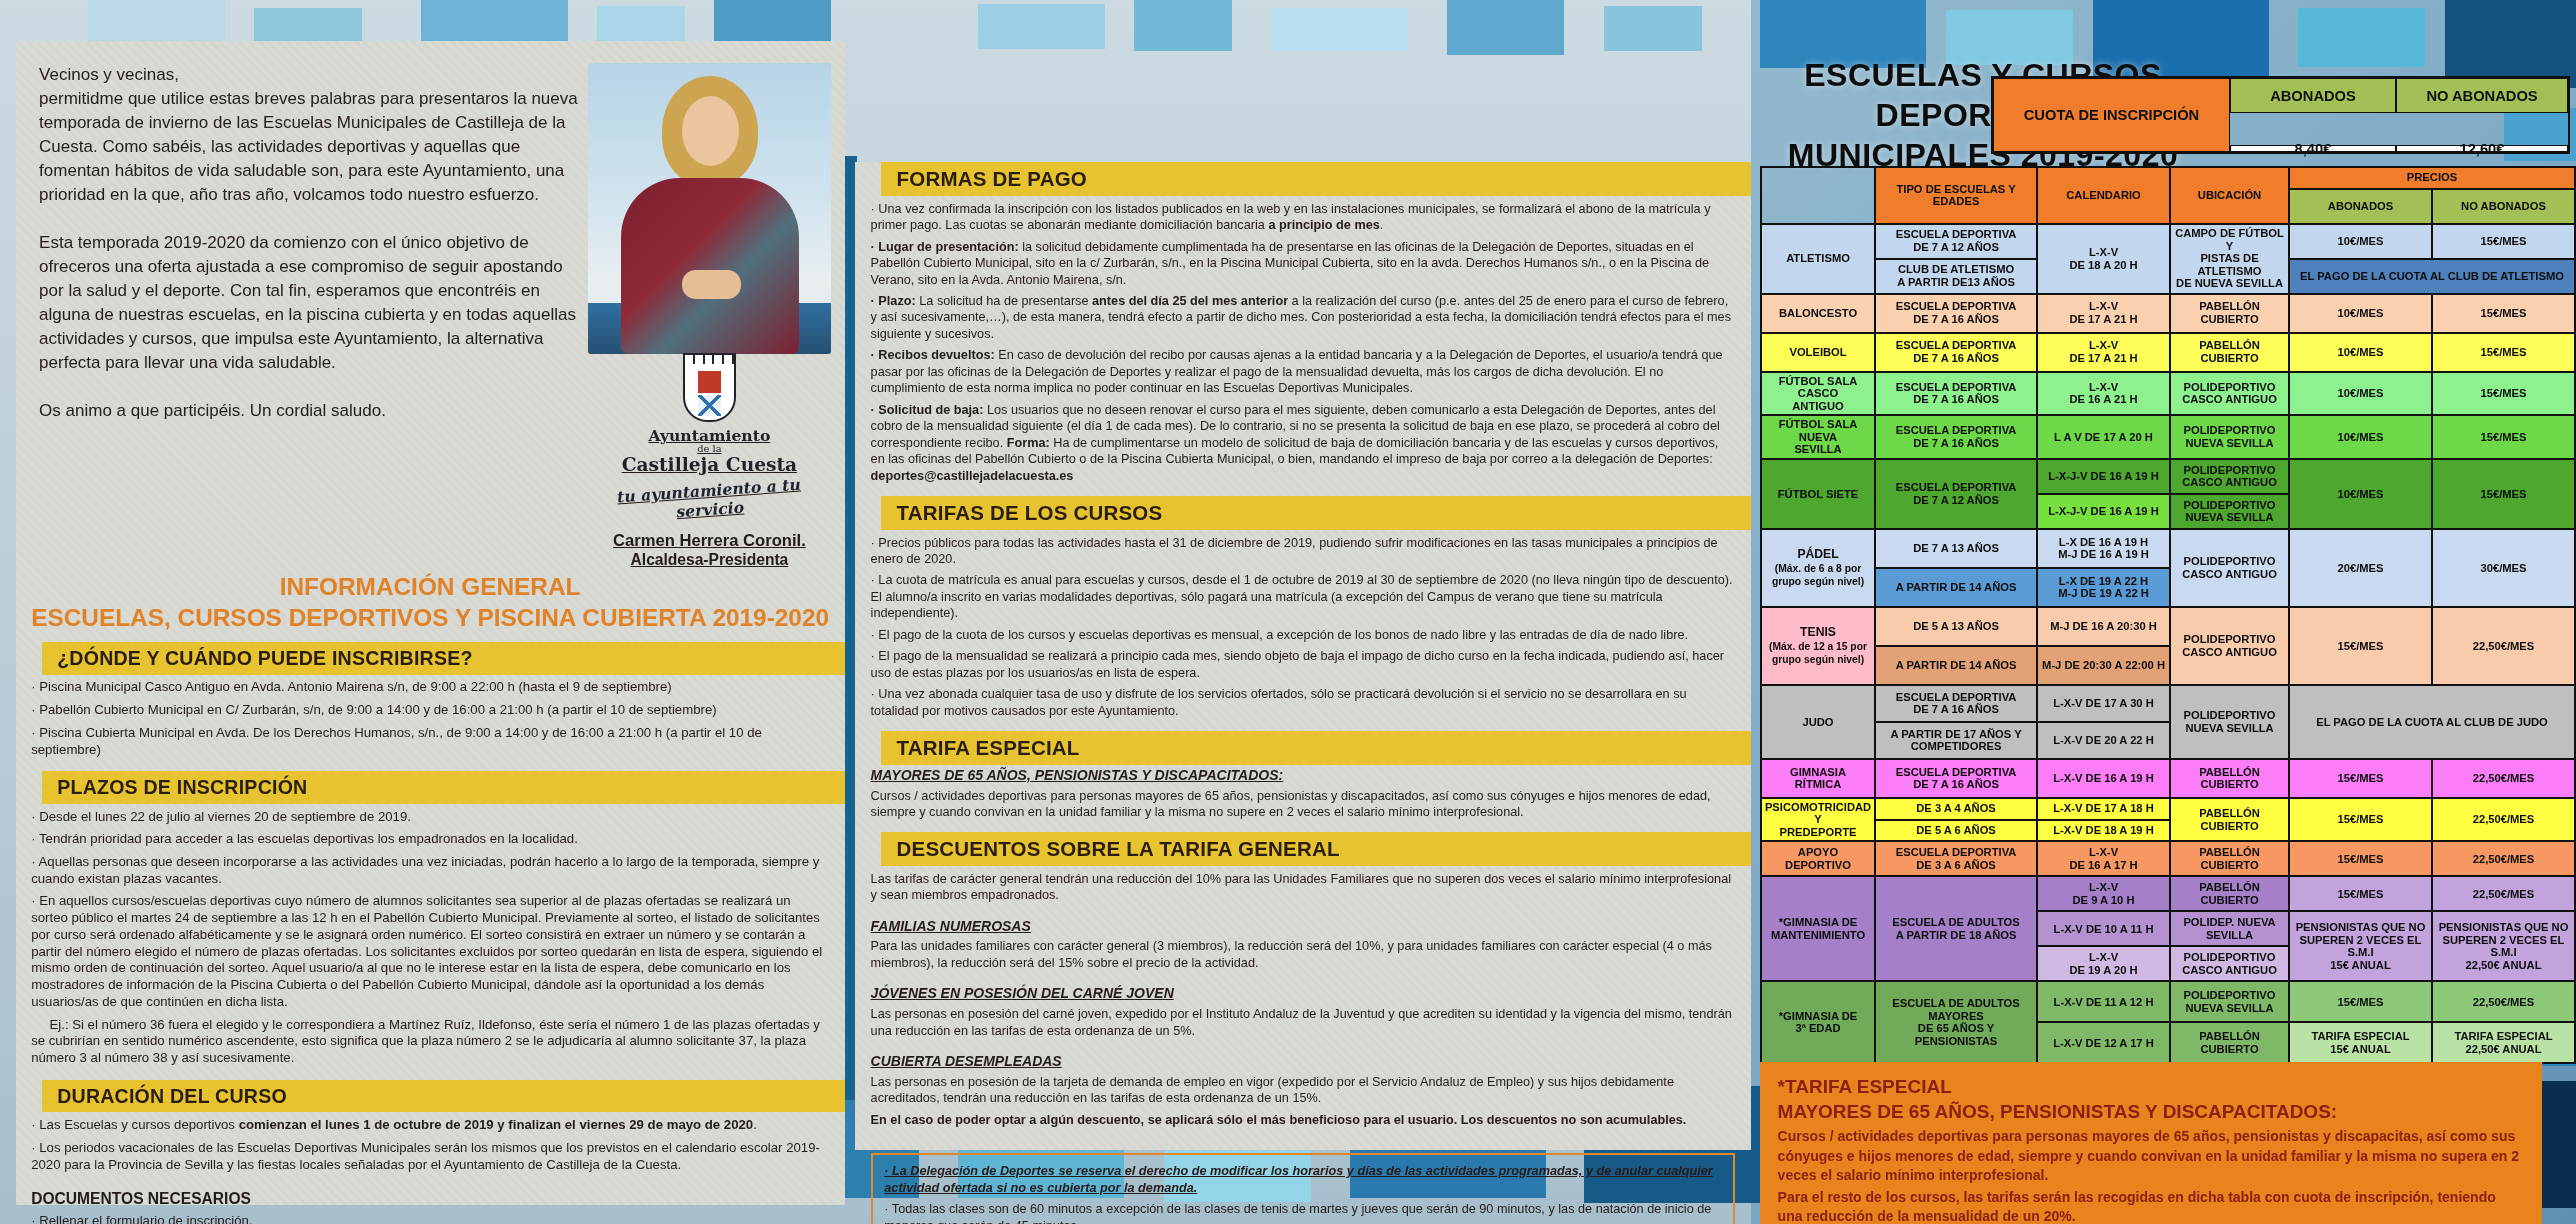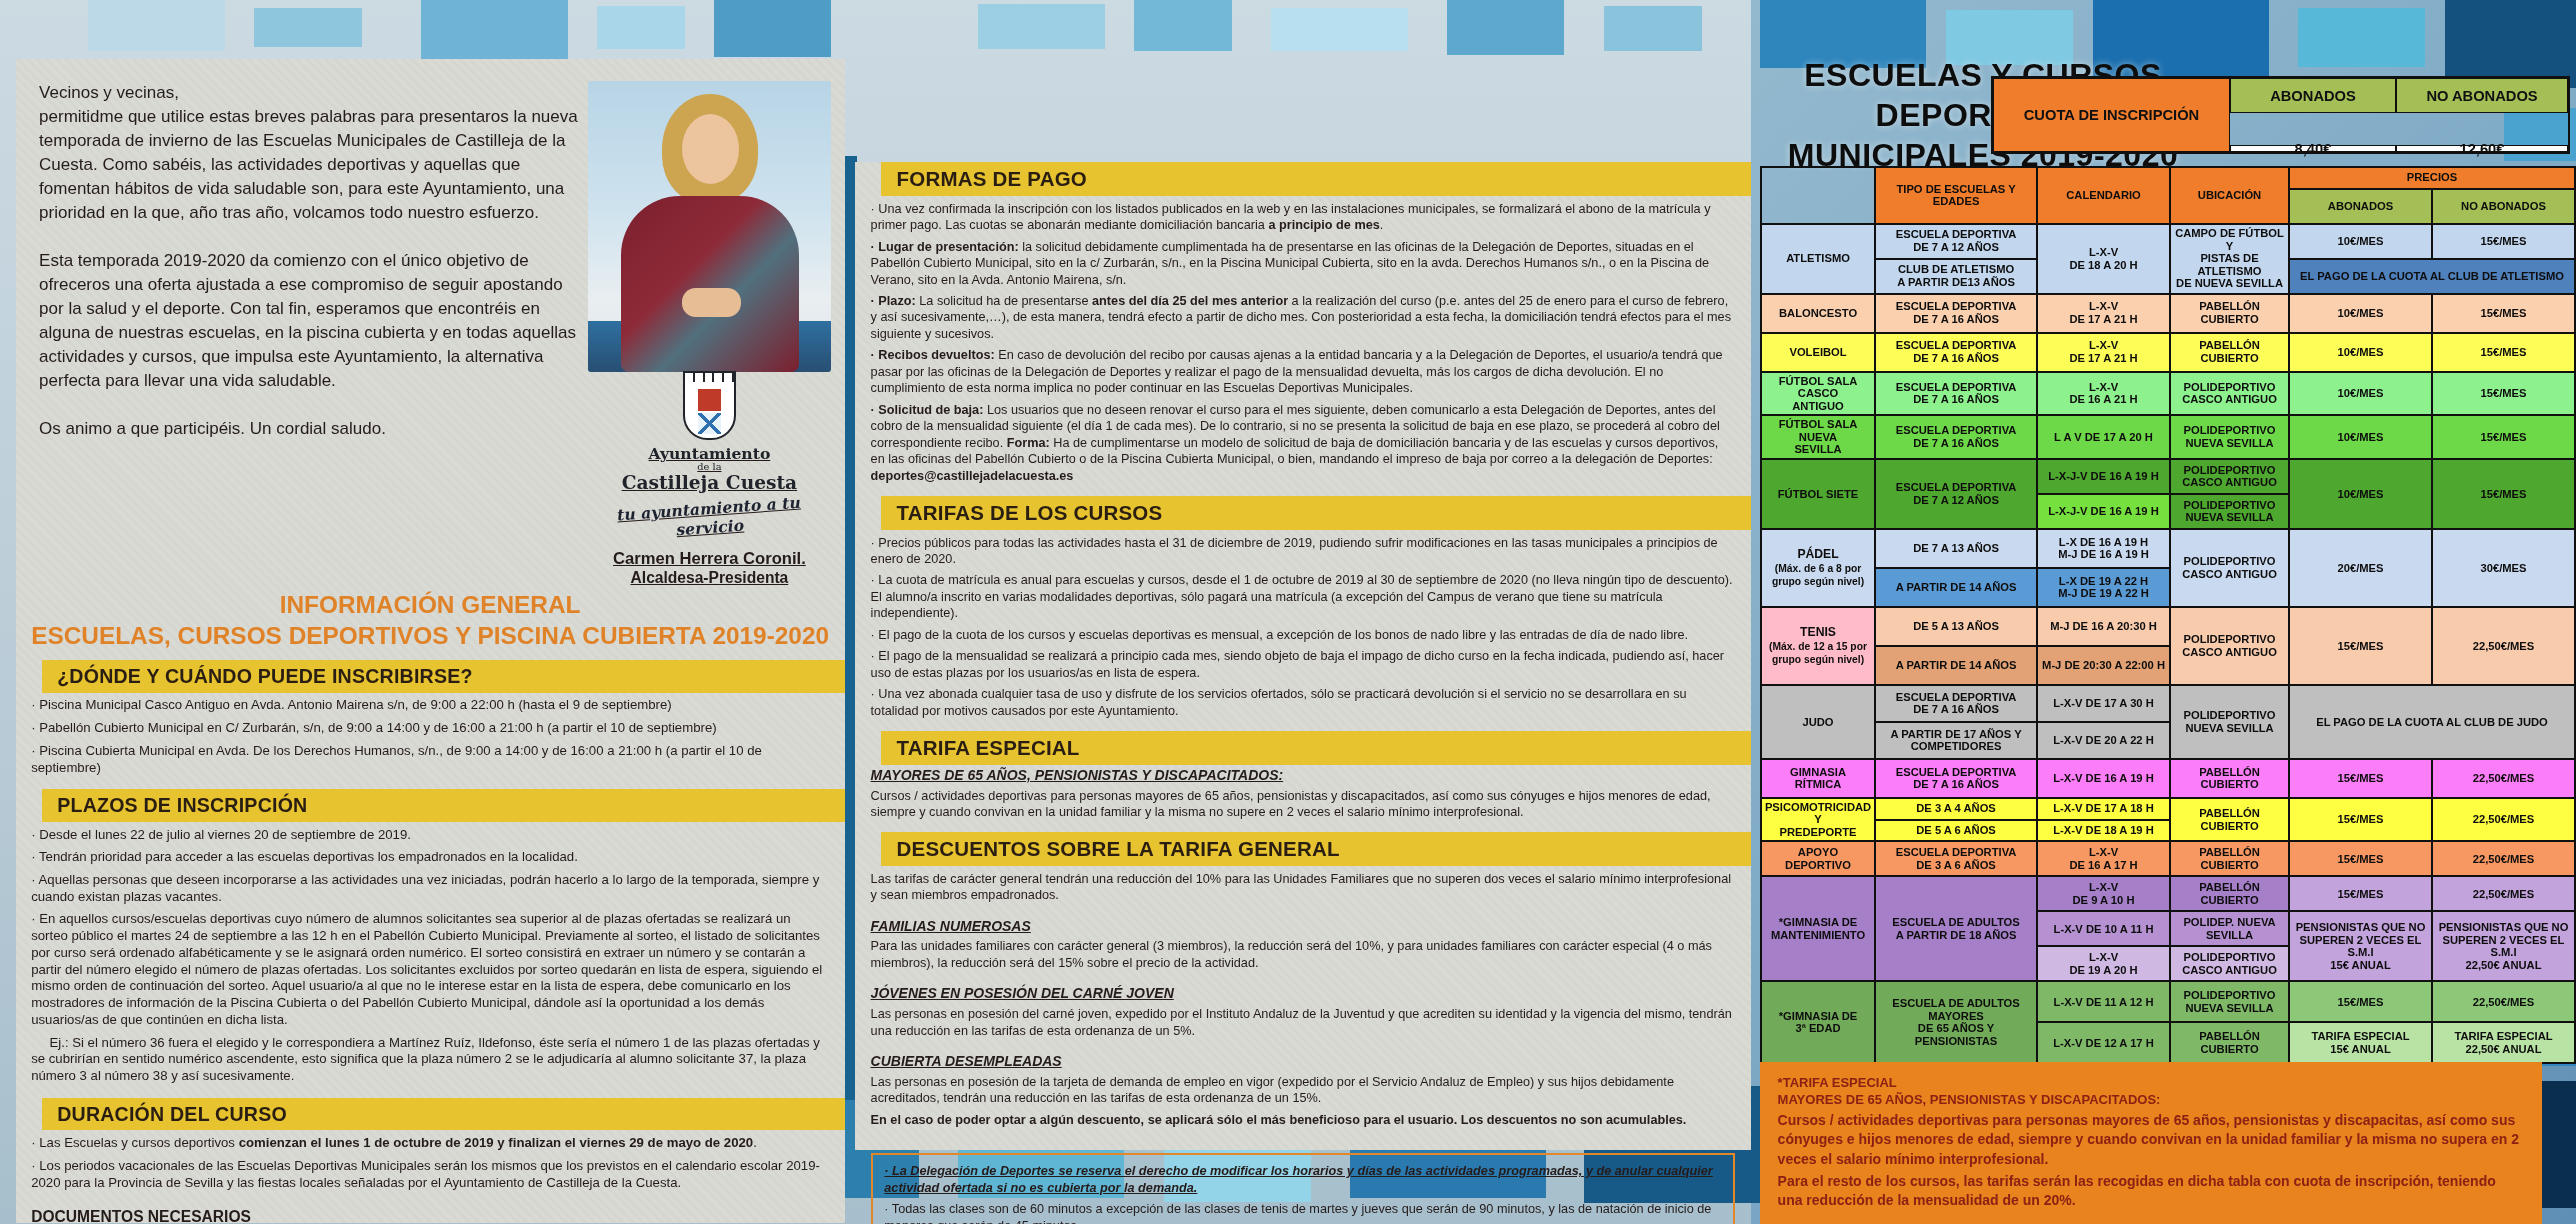--- a/index.html
+++ b/index.html
@@ -5,21 +5,21 @@
   html,body{margin:0;padding:0;}
   .page{position:relative;width:2576px;height:1224px;overflow:hidden;
         background:linear-gradient(180deg,#ccdae2 0%,#bccdd8 50%,#a7bfcc 100%);
         font-family:"Liberation Sans",sans-serif;color:#241b1b;}
   .tile{position:absolute;}
   .bg-right{position:absolute;left:1751px;top:0;width:825px;height:1224px;
             background:linear-gradient(135deg,#93b9ce 0%,#7aa6c4 60%,#5f8fb4 100%);}
   
   .paper{position:absolute;background:#dadad4;
          background-image:repeating-linear-gradient(45deg,rgba(0,0,0,0.018) 0 2.9px,transparent 2.9px 6.8px);}
-  .paper.left{left:15.6px;top:59px;width:829px;height:1164px;padding:0;}
+  .paper.left{left:15.6px;top:41px;width:829px;height:1164px;padding:0;}
   .paper.middle{left:855px;top:162px;width:896px;height:988px;}
   
   .bar{background:#e7c32f;color:#2a1d12;font-weight:bold;padding:4.9px 15.6px;font-size:19.6px;letter-spacing:0.2px;margin-left:26px;}
   .paper.middle .bar{font-size:20.5px;}
   .items{padding:4.9px 15.6px 6.8px;}
   .li{font-size:13.2px;line-height:1.27;margin:0 0 5.9px;white-space:pre-line;}
   .paper.middle .li{font-size:12.7px;line-height:1.3;margin:0 0 4.9px;}
   .seg-b{font-weight:bold;}
   .seg-iu{font-weight:bold;font-style:italic;text-decoration:underline;}
   .plain-head{font-weight:bold;font-size:15.6px;padding:3.9px 15.6px 0;}
@@ -81,21 +81,21 @@
   .c-pad{background:#c9d9ef}.c-padd{background:#5b9bd5}
   .c-ten{background:#ffbcc8}.c-tenl{background:#f8cbad}.c-tend{background:#e2a275}
   .c-judo{background:#bfbfbf}
   .c-rit{background:#fb7df7}
   .c-psi{background:#ffff42}
   .c-apo{background:#f79862}
   .c-man{background:#a57fc8}.c-man2{background:#b691d2}.c-man3{background:#cfb8e2}.c-manl{background:#c3a3dc}
   .c-3e{background:#71aa58}.c-3e2{background:#7fb968}.c-3el{background:#8cc878}.c-3ell{background:#b9e3a4}
   .footnote{position:absolute;left:1760px;top:1062px;width:782px;background:#e8831d;color:#8c2014;
             padding:11.7px 17.6px 13.7px;box-sizing:border-box;}
-  .fn-l1,.fn-l2{font-weight:bold;font-size:13px;line-height:1.35;}
+  .fn-l1,.fn-l2{font-weight:bold;font-size:19px;line-height:1.35;}
   .fn-p{font-weight:bold;font-size:14px;line-height:1.4;margin-top:2px;}
 </style>
 </head>
 <body>
 
 <div class="page">
 
   <div class="bg-right"></div>
   <div>
     <div class="tile" style="left:88px;top:0;width:137px;height:51px;background:#bcd9e8"></div>

